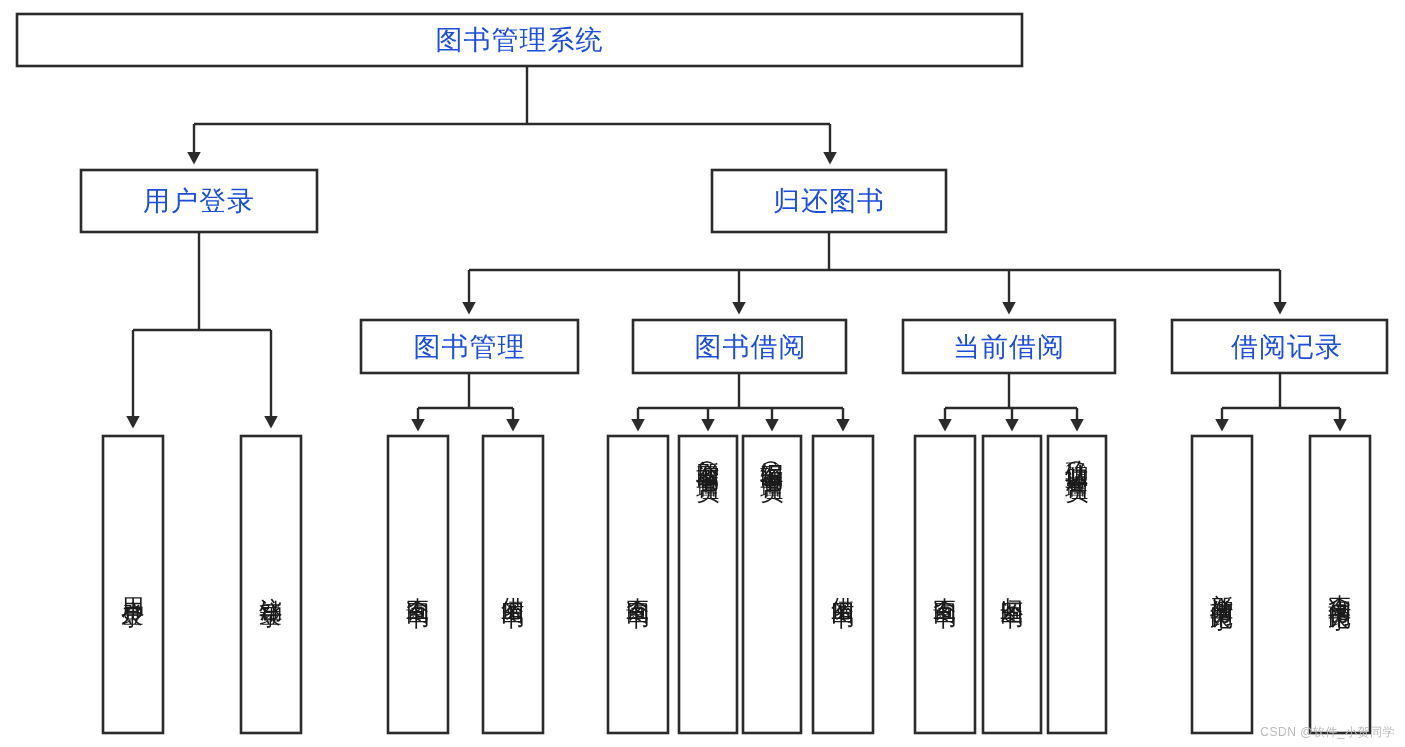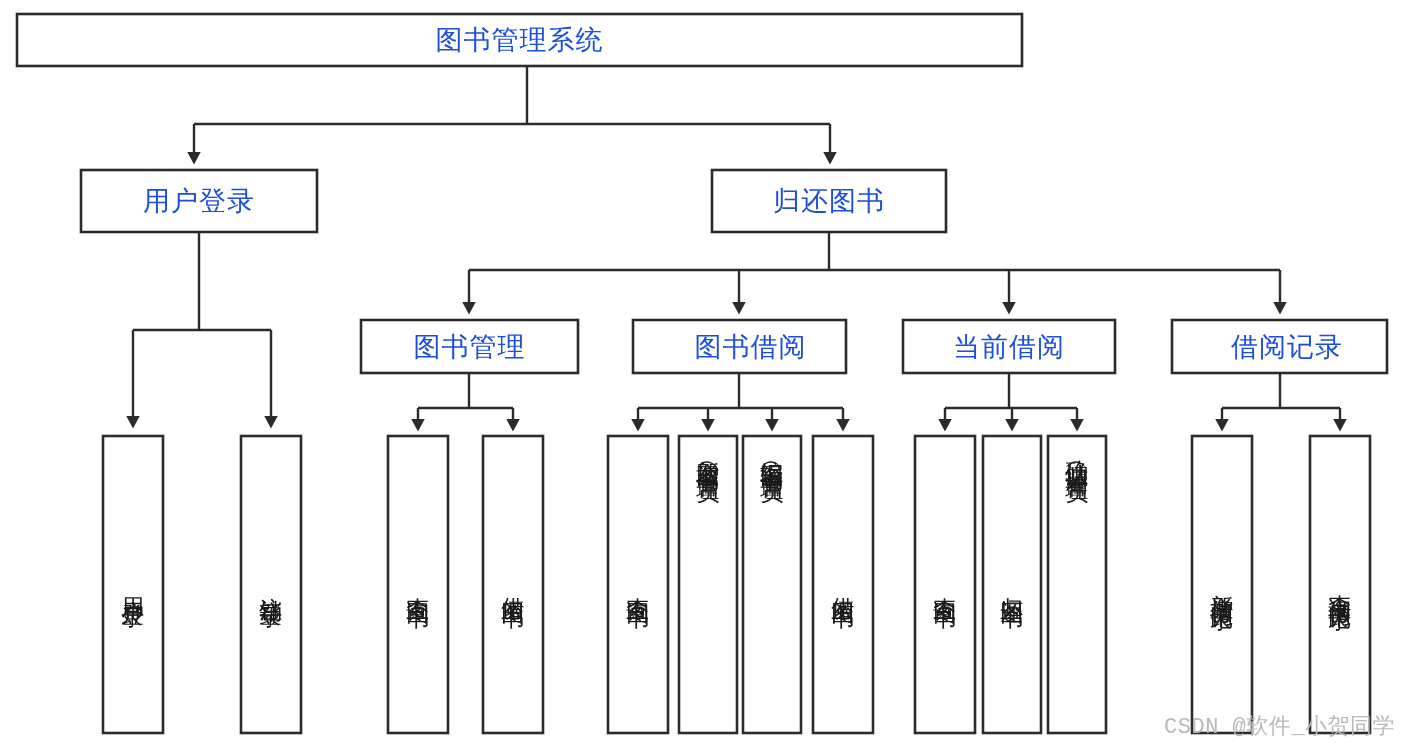--- a/index.html
+++ b/index.html
@@ -72,22 +72,22 @@
     font-family: "Liberation Sans", "DejaVu Sans", sans-serif;
     font-size: 27px;
     color: #1d4ed8;
     letter-spacing: 1px;
     white-space: nowrap;
   }
   #watermark {
     position: absolute;
     right: 10px;
     bottom: 6px;
-    font-family: Liberation Mono, monospace;
-    font-size: 22px;
+    font-family: Liberation Sans, sans-serif;
+    font-size: 12px;
     color: #b9b9b9;
     letter-spacing: 0.5px;
     white-space: nowrap;
   }
 </style>
 </head>
 <body>
 
 <div id="diagram-root">
 

